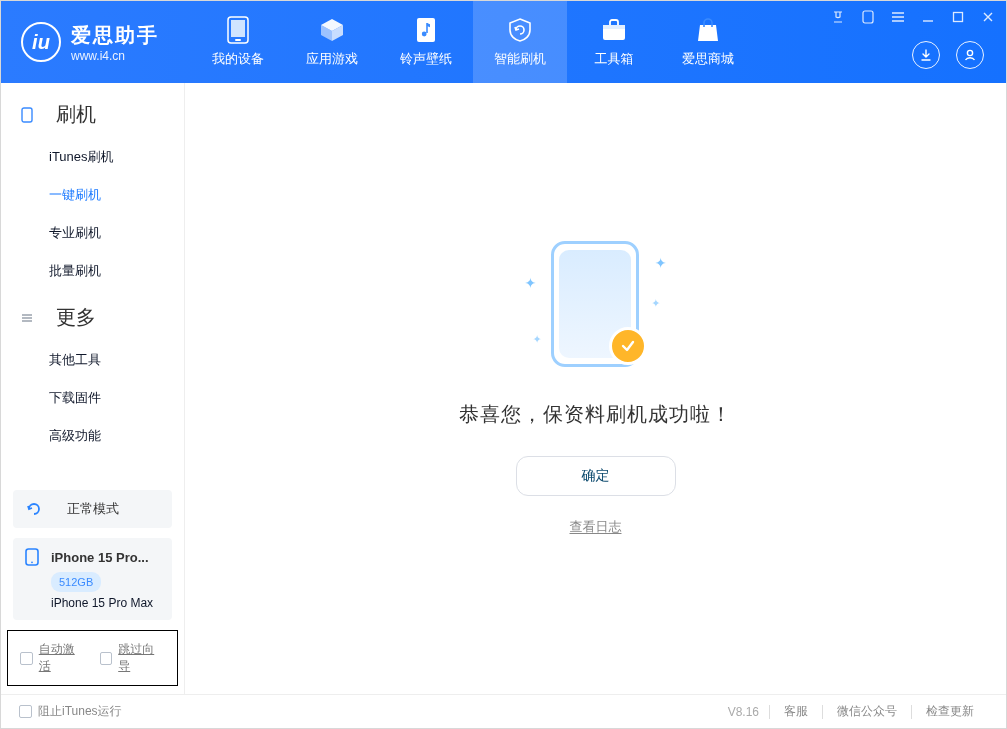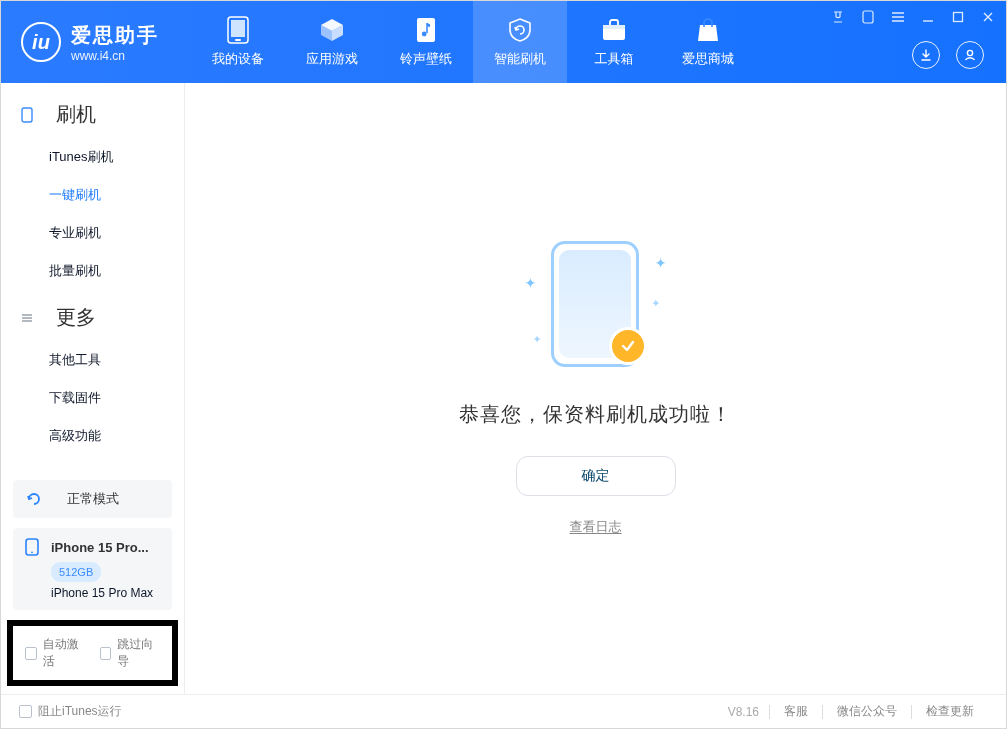--- a/index.html
+++ b/index.html
@@ -32,21 +32,21 @@
   .sidebar-spacer { flex: 1; }
   .mode-box { margin: 0 12px 10px 12px; background: #f4f6f8; border-radius: 4px; padding: 10px 12px; display: flex; align-items: center; gap: 24px; font-size: 13px; color: #333; }
   .mode-box .refresh-icon { width: 18px; height: 18px; color: #2a84ff; }
   .device-box { margin: 0 12px 10px 12px; background: #f4f6f8; border-radius: 4px; padding: 10px 12px; font-size: 12px; }
   .device-row { display: flex; align-items: center; gap: 8px; }
   .device-row .phone-icon { width: 18px; height: 18px; color: #2a84ff; }
   .device-name { font-weight: bold; color: #333; font-size: 13px; }
   .storage-tag { display: inline-block; background: #d9ecff; color: #3a8bff; font-size: 11px; padding: 4px 8px; border-radius: 9px; margin: 6px 0 4px 26px; }
   .device-model { color: #0f172a; font-size: 12px; margin-left: 26px; }
   .checkbox-row { display: flex; align-items: center; gap: 14px; padding: 10px 12px; font-size: 12px; color: #777; }
-  .checkbox-row.outlined { border: 6px solid #000000; margin: 0 6px 8px 6px; }
+  .checkbox-row.outlined { border: 1px solid #000000; margin: 0 6px 8px 6px; text-decoration: underline; }
   .cb { display: flex; align-items: center; gap: 6px; cursor: pointer; }
   .cb .box { width: 13px; height: 13px; border: 1px solid #b9c1cc; border-radius: 2px; }
 
   
   .main { flex: 1; display: flex; flex-direction: column; align-items: center; justify-content: center; position: relative; }
   .success-illus { width: 170px; height: 130px; position: relative; margin-bottom: 30px; }
   .phone-shape { width: 88px; height: 126px; border: 3px solid #9ed0ff; border-radius: 14px; background: #fff; position: absolute; left: 40px; top: 0; }
   .phone-shape::before { content: ""; position: absolute; left: 5px; right: 5px; top: 6px; bottom: 6px; border-radius: 10px; background: linear-gradient(180deg,#d9ecff 0%, #eef6ff 100%); }
   .spark { position: absolute; color: #7fc5ff; font-size: 14px; }
   .sp1 { left: 14px; top: 34px; }

